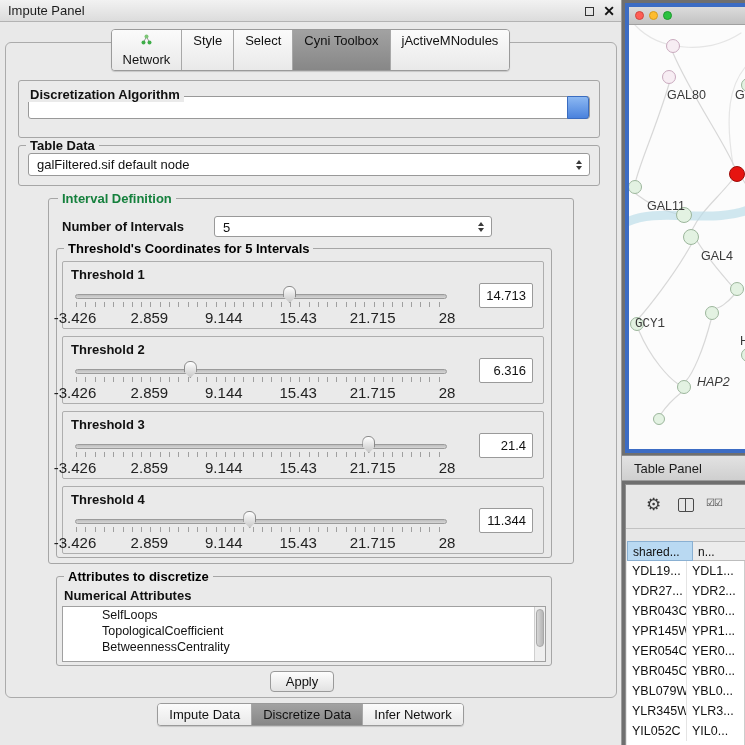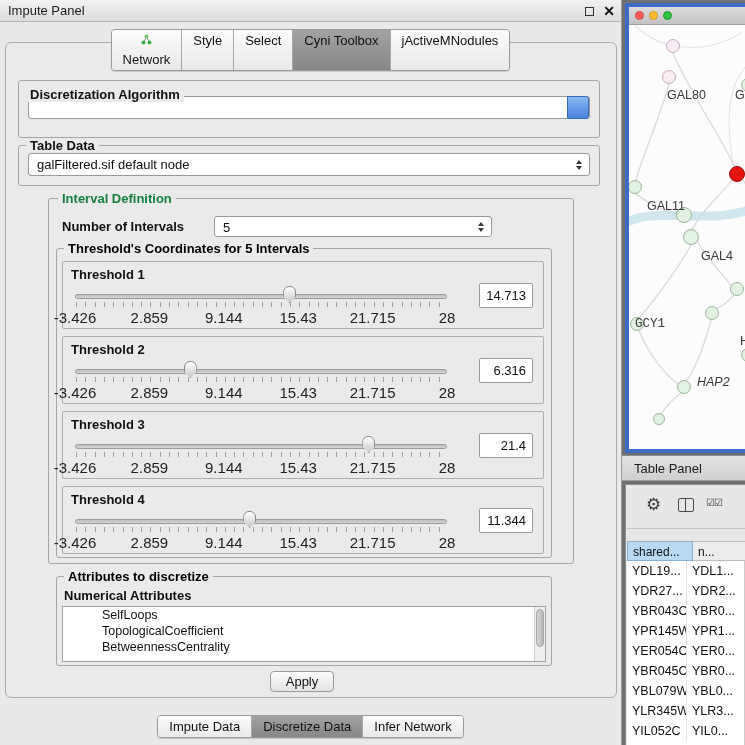--- a/index.html
+++ b/index.html
@@ -26,21 +26,21 @@
   .close-icon { font-size:14px; font-weight:bold; color:#111; line-height:22px; }
 
   .seg { display:flex; border:1px solid #9a9a9a; border-radius:4px; overflow:hidden; background:#f5f5f5; box-shadow:0 1px 1px rgba(0,0,0,.15); }
   .seg .tab {
     padding:3px 11px; font-size:13px; color:#111; background:linear-gradient(#fbfbfb,#e9e9e9);
     display:flex; align-items:center; gap:4px; white-space:nowrap; cursor:default;flex-direction:column;
   }
   .seg .tab + .tab { border-left:1px solid #a8a8a8; }
   .seg .tab.active { background:linear-gradient(#a2a2a2,#878787); }
   #top-tabs { position:absolute; top:29px; left:0; width:100%; display:flex; justify-content:center; z-index:5; }
-  #bottom-tabs { position:absolute; top:703px; left:0; width:100%; display:flex; justify-content:center; z-index:5;margin-top:12px; }
+  #bottom-tabs { position:absolute; top:703px; left:0; width:100%; display:flex; justify-content:center; z-index:5; }
 
   .main-panel {
     position:absolute; left:5px; top:42px; width:612px; height:656px;
     border:1px solid #ababab; border-radius:6px; background:#eaeaea;
   }
   .groupbox { position:absolute; border:1px solid #a6a6a6; border-radius:3px; }
   .group-label {
     position:absolute; background:#eaeaea; padding:0 4px;
     font-size:13px; font-weight:bold; color:#111; white-space:nowrap; z-index:2;
   }

